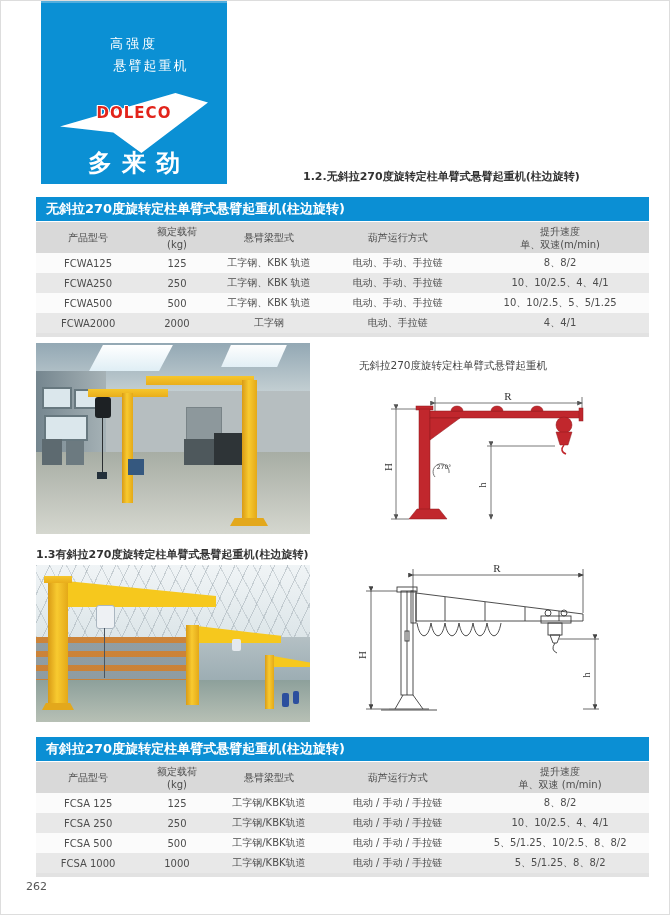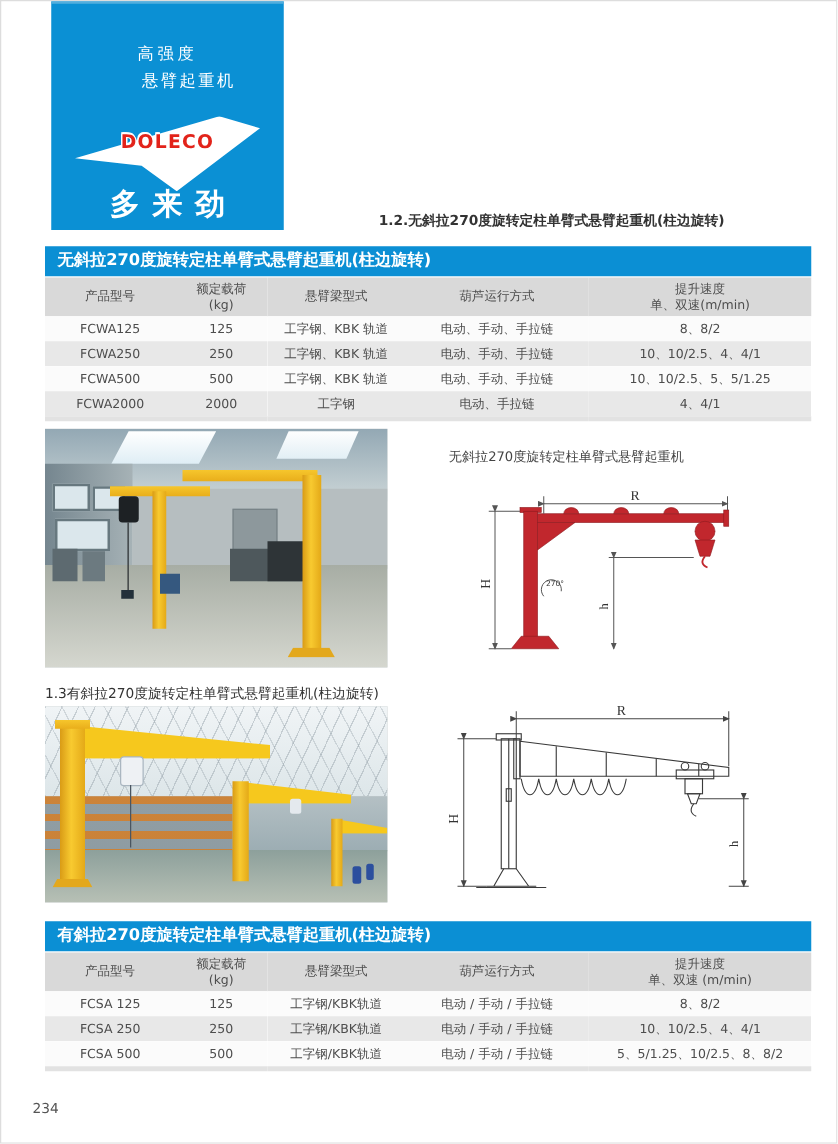--- a/index.html
+++ b/index.html
@@ -17,21 +17,21 @@
   .plane{position:absolute;inset:0;background:#fff;
          clip-path:polygon(0 56%,78% 0,100% 16%,55% 100%,36% 66%);}
   .logo-en{position:absolute;left:0;right:0;top:11px;text-align:center;
            font-weight:bold;font-size:15px;letter-spacing:1px;color:#e2231a;
            text-shadow:-1px 0 #fff,1px 0 #fff,0 -1px #fff,0 1px #fff,1px 1px #fff,-1px -1px #fff;}
   .logo-cn{position:absolute;left:0;width:186px;top:144px;text-align:center;color:#fff;
            font-size:24px;font-weight:bold;letter-spacing:10px;text-indent:10px;}
 
   
   .h12{position:absolute;left:302px;top:168px;font-size:11px;font-weight:bold;color:#333;}
-  .h13{position:absolute;left:35px;top:546px;font-size:11px;font-weight:normal;color:#333;}
+  .h13{position:absolute;left:35px;top:546px;font-size:11px;font-weight:bold;color:#333;}
   .caption12{position:absolute;left:358px;top:358px;font-size:10.5px;color:#444;}
   .page-num{position:absolute;left:25px;top:879px;font-size:11px;color:#555;}
 
   
   .spec{position:absolute;left:35px;width:613px;}
   .spec .bar{height:24px;line-height:24px;background:#0b8fd4;color:#fff;
              font-size:13px;font-weight:bold;padding-left:10px;box-sizing:border-box;}
   .spec table{width:100%;border-collapse:collapse;table-layout:fixed;margin-top:1px;
               border-bottom:4px solid #e2e2e2;}
   .spec th{background:#d9d9d9;font-weight:normal;font-size:10px;color:#4d4d4d;
@@ -332,19 +332,26 @@
             <td>电动 / 手动 / 手拉链</td>
             <td>10、10/2.5、4、4/1</td>
           </tr>
           <tr>
             <td>FCSA 500</td>
             <td>500</td>
             <td>工字钢/KBK轨道</td>
             <td>电动 / 手动 / 手拉链</td>
             <td>5、5/1.25、10/2.5、8、8/2</td>
           </tr>
+          <tr>
+            <td>FCSA 1000</td>
+            <td>1000</td>
+            <td>工字钢/KBK轨道</td>
+            <td>电动 / 手动 / 手拉链</td>
+            <td>5、5/1.25、8、8/2</td>
+          </tr>
         </tbody>
     </table>
   </div>
 
-  <div class="page-num">234</div>
+  <div class="page-num">262</div>
 
 </div>
 
 </body></html>

